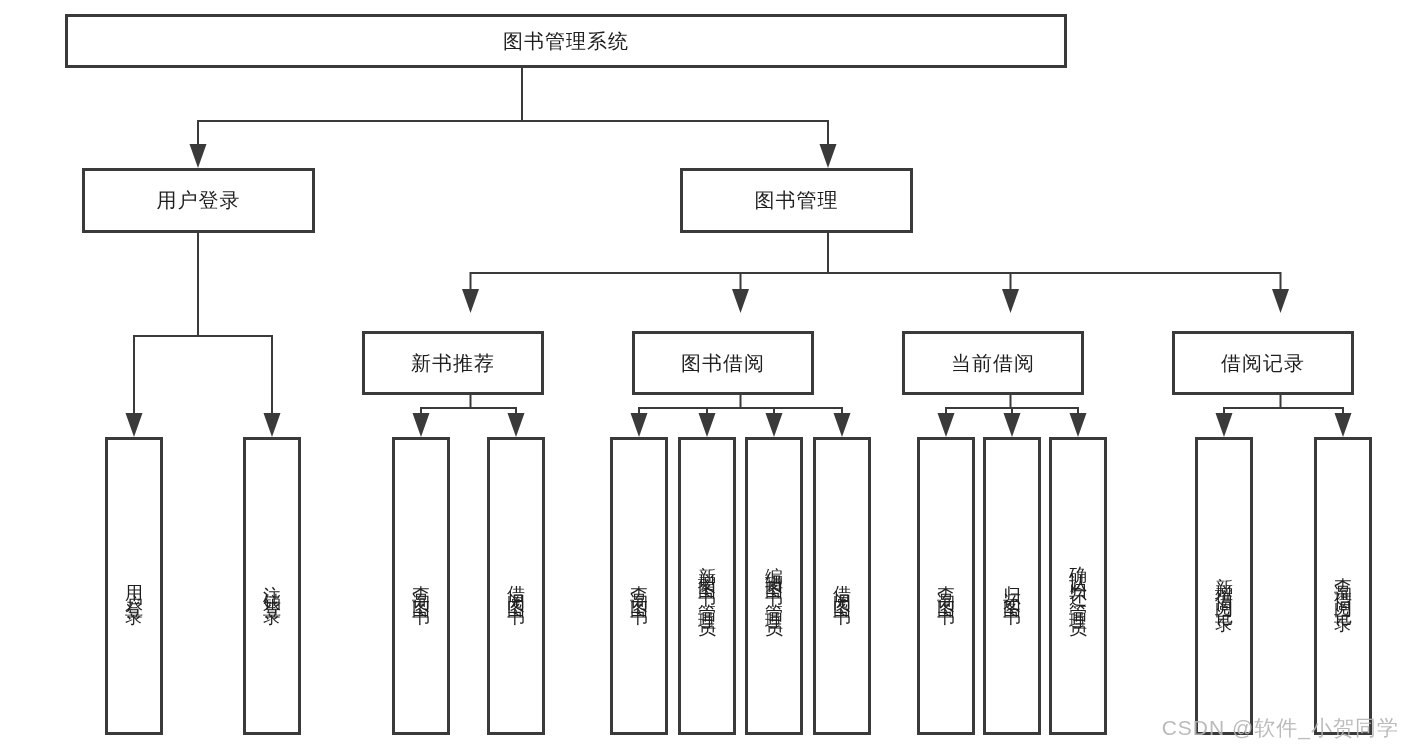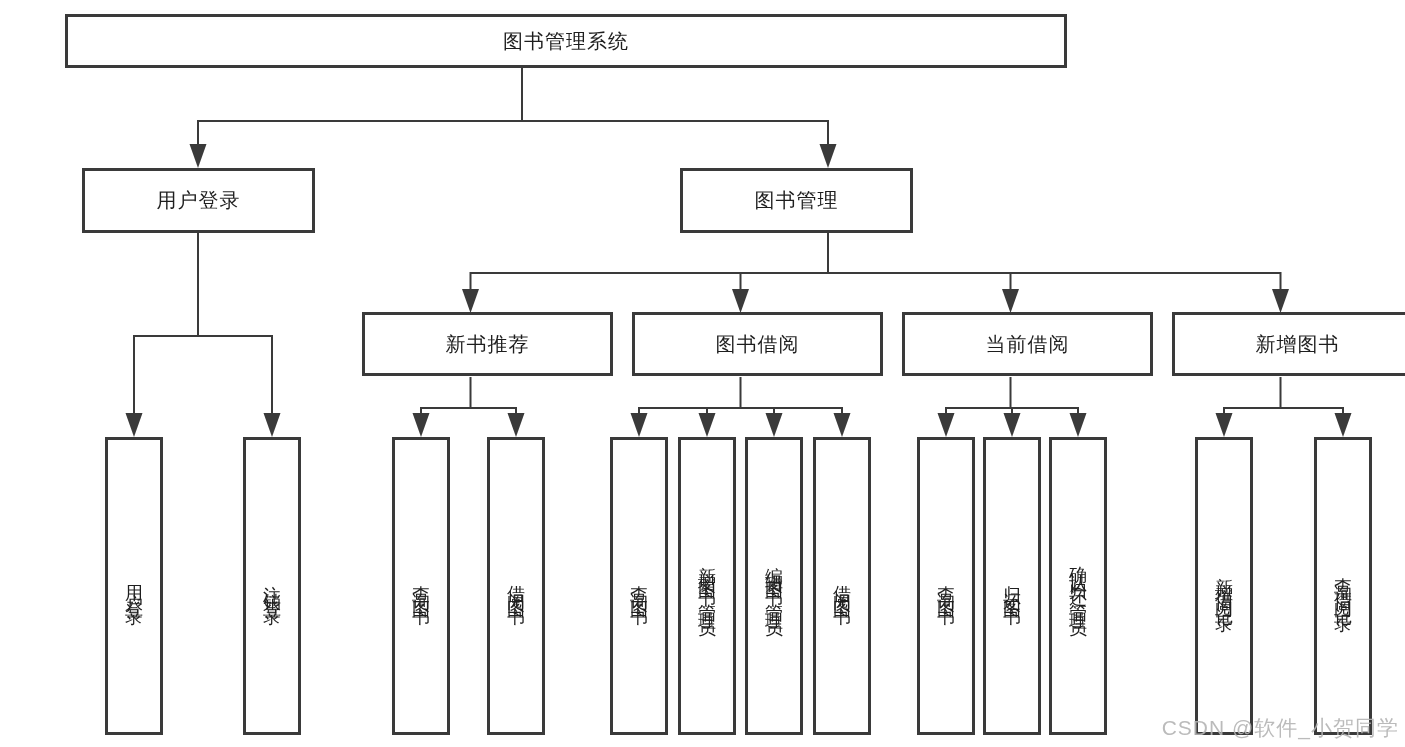--- a/index.html
+++ b/index.html
@@ -35,22 +35,22 @@
   }
   .root-box {
     left: 21px; top: 14px;
     width: 1002px; height: 54px; margin-left: 44px;
   }
   .l2-box {
     top: 168px;
     width: 233px; height: 65px;
   }
   .l3-box {
-    top: 312px;
-    width: 251px; height: 64px;
+    top: 331px;
+    width: 182px; height: 64px;
   }
   .vbox {
     position: absolute;
     top: 437px;
     width: 58px; height: 298px;
     box-sizing: border-box;
     border: 3px solid #3a3a3a;
     background: #ffffff;
     display: flex;
     align-items: center;
@@ -113,21 +113,21 @@
   </svg>
 
   <div class="node root-box">图书管理系统</div>
 
   <div class="node l2-box" style="left:82px">用户登录</div>
   <div class="node l2-box" style="left:680px">图书管理</div>
 
   <div class="node l3-box" style="left:362px">新书推荐</div>
   <div class="node l3-box" style="left:902px">当前借阅</div>
   <div class="node l3-box" style="left:632px">图书借阅</div>
-  <div class="node l3-box" style="left:1172px">新增图书</div>
+  <div class="node l3-box" style="left:1172px">借阅记录</div>
 
   <div class="vbox" style="left:105px">用户登录</div>
   <div class="vbox" style="left:243px">注销登录</div>
 
   <div class="vbox" style="left:392px">查询图书</div>
   <div class="vbox" style="left:487px">借阅图书</div>
 
   <div class="vbox" style="left:610px">查询图书</div>
   <div class="vbox" style="left:678px">新增图书（管理员）</div>
   <div class="vbox" style="left:745px">编辑图书（管理员）</div>

